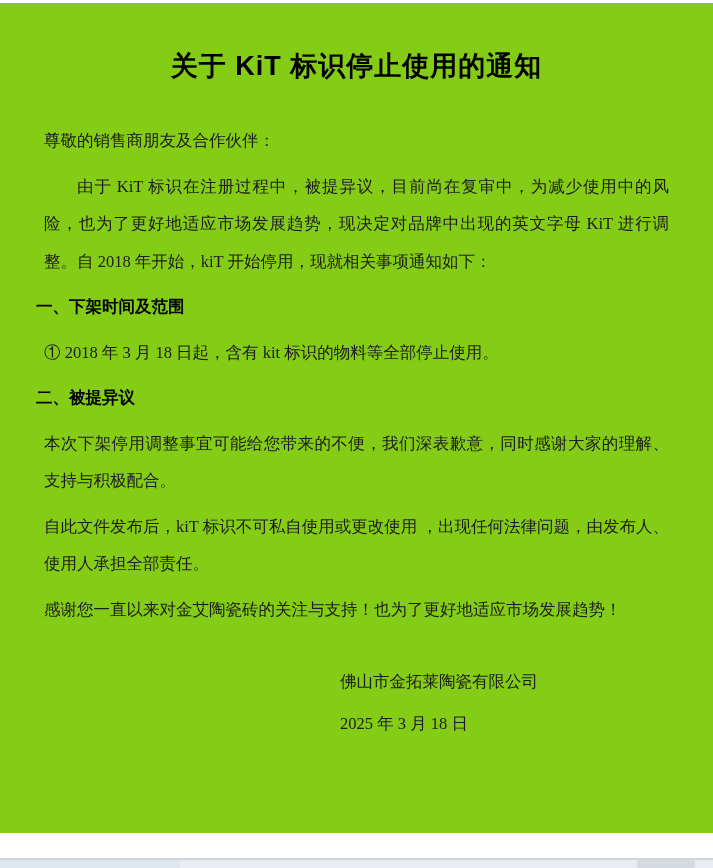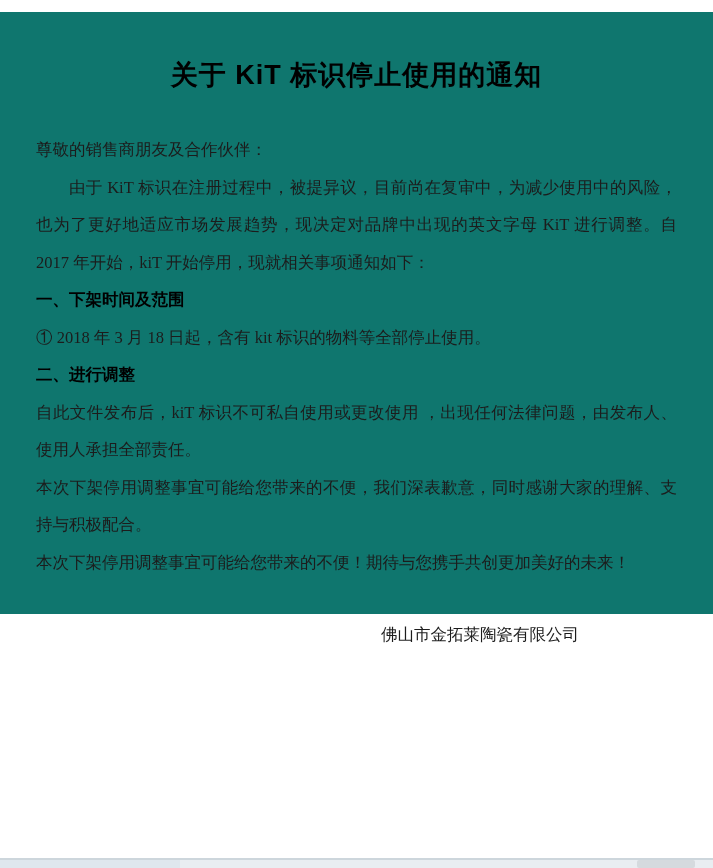--- a/index.html
+++ b/index.html
@@ -10,61 +10,61 @@
   body {
     width: 713px;
     height: 868px;
     position: relative;
     overflow: hidden;
     font-family: "Liberation Serif", "DejaVu Serif", serif;
     color: #1c1c1c;
   }
   .page {
     position: absolute;
-    top: 12px; left: 0;
+    top: 3px; left: 0;
     width: 713px;
-    height: 602px;
-    background: #0f766e;
+    height: 830px;
+    background: #84cc16;
   }
   .doc-title {
     margin: 45px 0 0 0;
     text-align: center;
     font-family: "Liberation Sans", "DejaVu Sans", sans-serif;
     font-weight: 700;
     font-size: 27px;
     letter-spacing: 1px;
     color: #000000;
   }
   .doc-body {
     margin-top: 38px;
     padding: 0 36px;
     font-size: 16.5px;
     line-height: 37.5px;
     text-align: justify;
     text-justify: inter-ideograph;
   }
   .doc-body p {
-    margin: 0;
+    margin: 8px;
   }
   .doc-body p.indent {
     text-indent: 2em;
   }
   .doc-body h2 {
     margin: 0;
     font-family: Liberation Sans, sans-serif;
     font-weight: 700;
     font-size: 16.5px;
     line-height: 37.5px;
     color: #000000;
     text-align: left;
   }
   .signature-block {
     margin: 33px 57px 0 auto;
     width: 280px;
-    text-align: center;
+    text-align: left;
     line-height: 42px;
   }
   .signature-block p {
     margin: 0;
   }
   .bottom-bar {
     position: absolute;
     left: 0;
     bottom: 0;
     width: 713px;
@@ -95,38 +95,39 @@
 <body>
 
 <div class="page">
 
   <h1 class="doc-title">关于 KiT 标识停止使用的通知</h1>
 
   <div class="doc-body">
 
     <p>尊敬的销售商朋友及合作伙伴：</p>
 
-    <p class="indent">由于 KiT 标识在注册过程中，被提异议，目前尚在复审中，为减少使用中的风险，也为了更好地适应市场发展趋势，现决定对品牌中出现的英文字母 KiT 进行调整。自 2017 年开始，kiT 开始停用，现就相关事项通知如下：</p>
+    <p class="indent">由于 KiT 标识在注册过程中，被提异议，目前尚在复审中，为减少使用中的风险，也为了更好地适应市场发展趋势，现决定对品牌中出现的英文字母 KiT 进行调整。自 2018 年开始，kiT 开始停用，现就相关事项通知如下：</p>
 
     <h2>一、下架时间及范围</h2>
 
     <p>① 2018 年 3 月 18 日起，含有 kit 标识的物料等全部停止使用。</p>
 
 
-    <h2>二、进行调整</h2>
+    <h2>二、被提异议</h2>
+
+    <p>本次下架停用调整事宜可能给您带来的不便，我们深表歉意，同时感谢大家的理解、支持与积极配合。</p>
 
     <p>自此文件发布后，kiT 标识不可私自使用或更改使用 ，出现任何法律问题，由发布人、使用人承担全部责任。</p>
 
-    <p>本次下架停用调整事宜可能给您带来的不便，我们深表歉意，同时感谢大家的理解、支持与积极配合。</p>
 
-
-    <p>本次下架停用调整事宜可能给您带来的不便！期待与您携手共创更加美好的未来！</p>
+    <p>感谢您一直以来对金艾陶瓷砖的关注与支持！也为了更好地适应市场发展趋势！</p>
 
     <div class="signature-block">
       <p>佛山市金拓莱陶瓷有限公司</p>
+      <p>2025 年 3 月 18 日</p>
     </div>
 
   </div>
 </div>
 
 <div class="bottom-bar">
   <div class="seg-left"></div>
   <div class="thumb"></div>
 </div>
 

